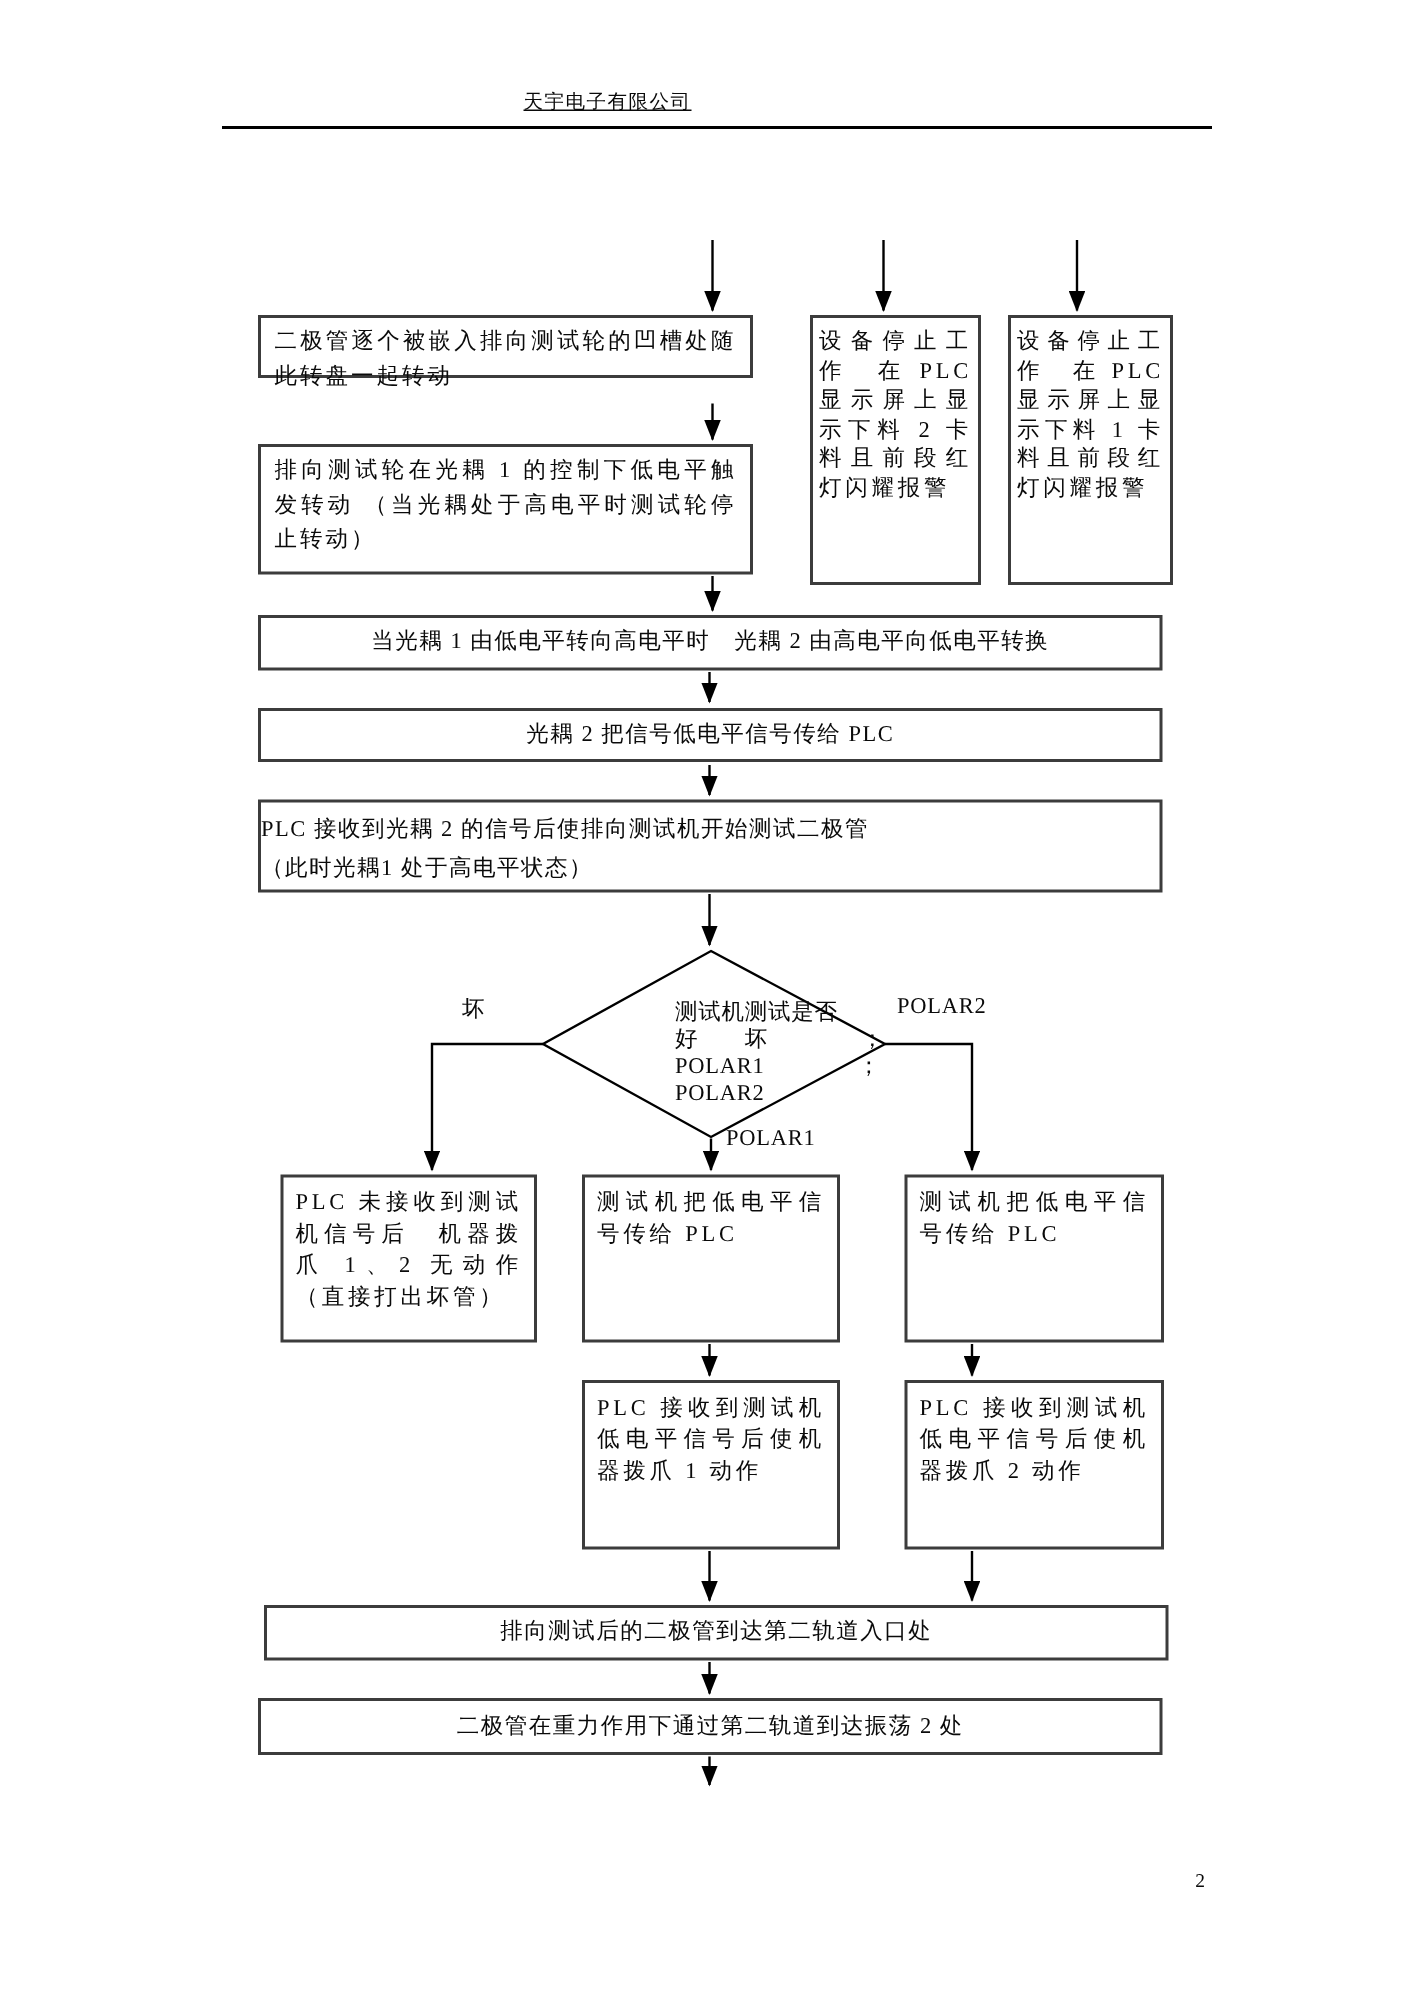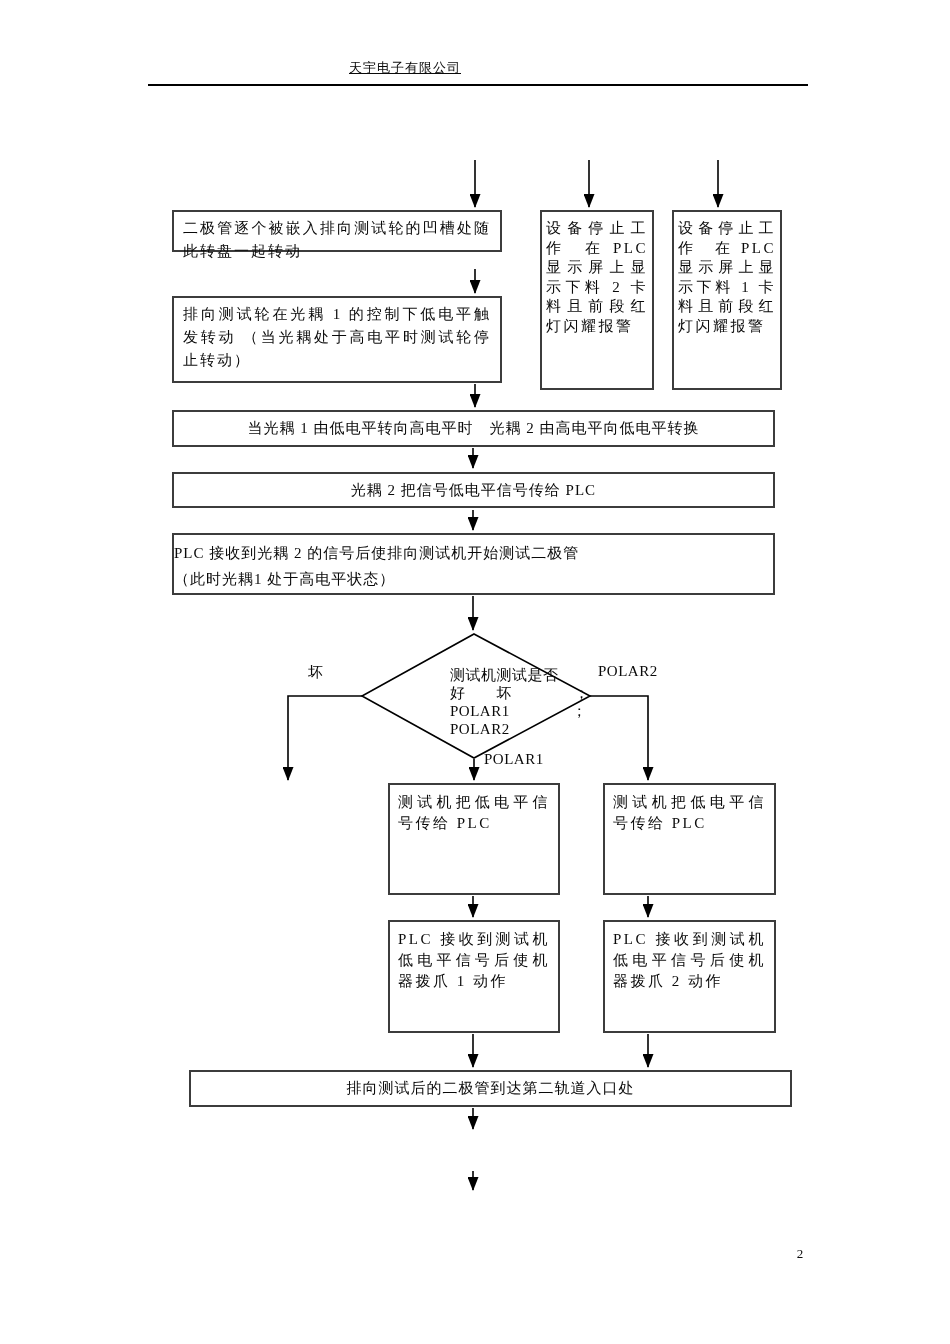--- a/index.html
+++ b/index.html
@@ -28,21 +28,21 @@
   .b-stop2{left:530px;top:210px;width:114px;height:180px;}
   .b-stop1{left:662px;top:210px;width:110px;height:180px;}
   .b-trans{left:172px;top:410px;width:603px;height:37px;line-height:33px;}
   .b-sig{left:172px;top:472px;width:603px;height:36px;line-height:32px;font-family:Liberation Serif, serif;}
   .b-plc{left:172px;top:533px;width:603px;height:62px;text-align:left;padding-top:5px;line-height:26px;letter-spacing:1px;}
   .b-nosig{left:187px;top:783px;width:171px;height:112px;}
   .b-low1{left:388px;top:783px;width:172px;height:112px;}
   .b-low2{left:603px;top:783px;width:173px;height:112px;}
   .b-claw1{left:388px;top:920px;width:172px;height:113px;}
   .b-claw2{left:603px;top:920px;width:173px;height:113px;}
-  .b-arrive{left:189px;top:1070px;width:603px;height:37px;line-height:33px;}
+  .b-arrive{left:176px;top:1070px;width:603px;height:37px;line-height:33px;}
   .b-grav{left:172px;top:1132px;width:603px;height:38px;line-height:34px;}
 
   .dtext{left:410px;top:666px;width:170px;font-size:15px;line-height:18px;letter-spacing:0.5px;margin-left:40px;}
   .flabel{position:absolute;font-size:15px;letter-spacing:0.5px;}
   .l-bad{left:308px;top:663px;}
   .l-polar2{left:598px;top:663px;}
   .l-polar1{left:484px;top:751px;}
 </style>
 </head>
 <body>
@@ -96,22 +96,24 @@
     <div>测试机测试是否</div>
     <div>好　　坏　　　　；</div>
     <div>POLAR1　　　　；</div>
     <div>POLAR2</div>
   </div>
 
   <div class="flabel l-bad">坏</div>
   <div class="flabel l-polar2">POLAR2</div>
   <div class="flabel l-polar1">POLAR1</div>
 
+  <div class="box jt2 b-nosig">PLC 未接收到测试机信号后　机器拨爪 1、2 无动作（直接打出坏管）</div>
   <div class="box jt2 b-low1">测试机把低电平信号传给 PLC</div>
   <div class="box jt2 b-low2">测试机把低电平信号传给 PLC</div>
   <div class="box jt2 b-claw1">PLC 接收到测试机低电平信号后使机器拨爪 1 动作</div>
   <div class="box jt2 b-claw2">PLC 接收到测试机低电平信号后使机器拨爪 2 动作</div>
 
   <div class="box bar b-arrive">排向测试后的二极管到达第二轨道入口处</div>
+  <div class="box bar b-grav">二极管在重力作用下通过第二轨道到达振荡 2 处</div>
 
   <div class="abs pagenum">2</div>
 
 </div>
 
 </body></html>

